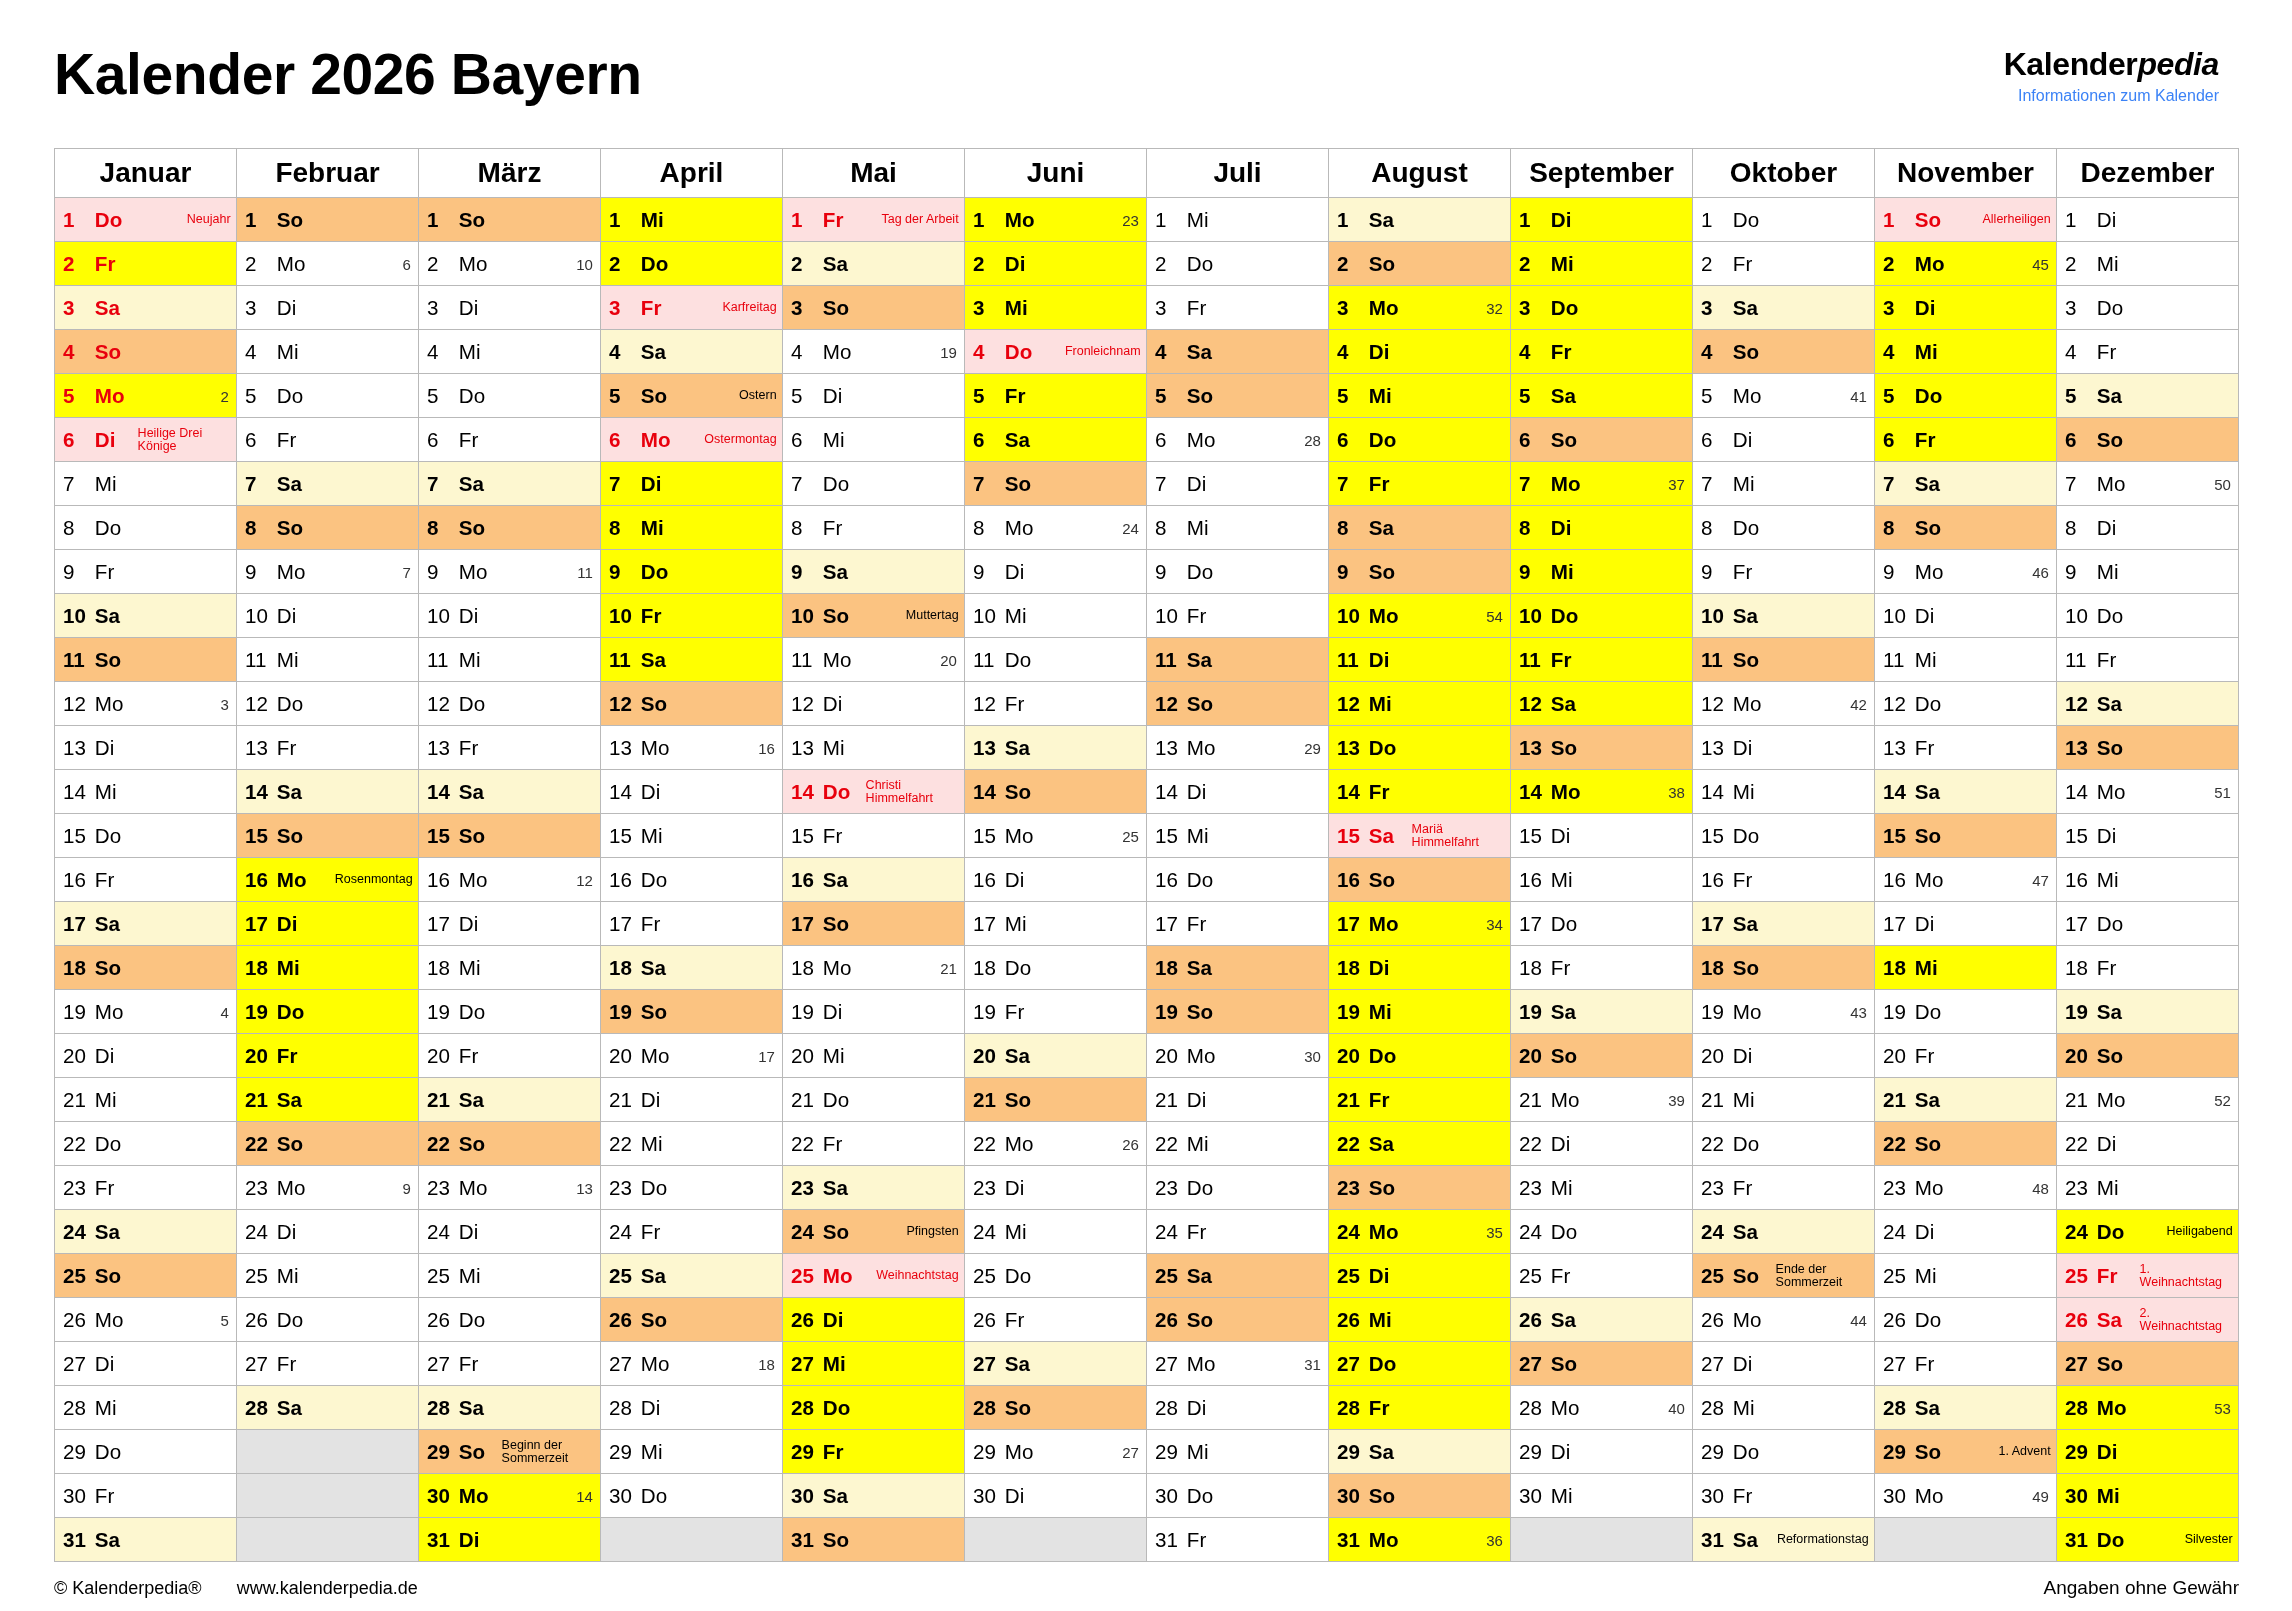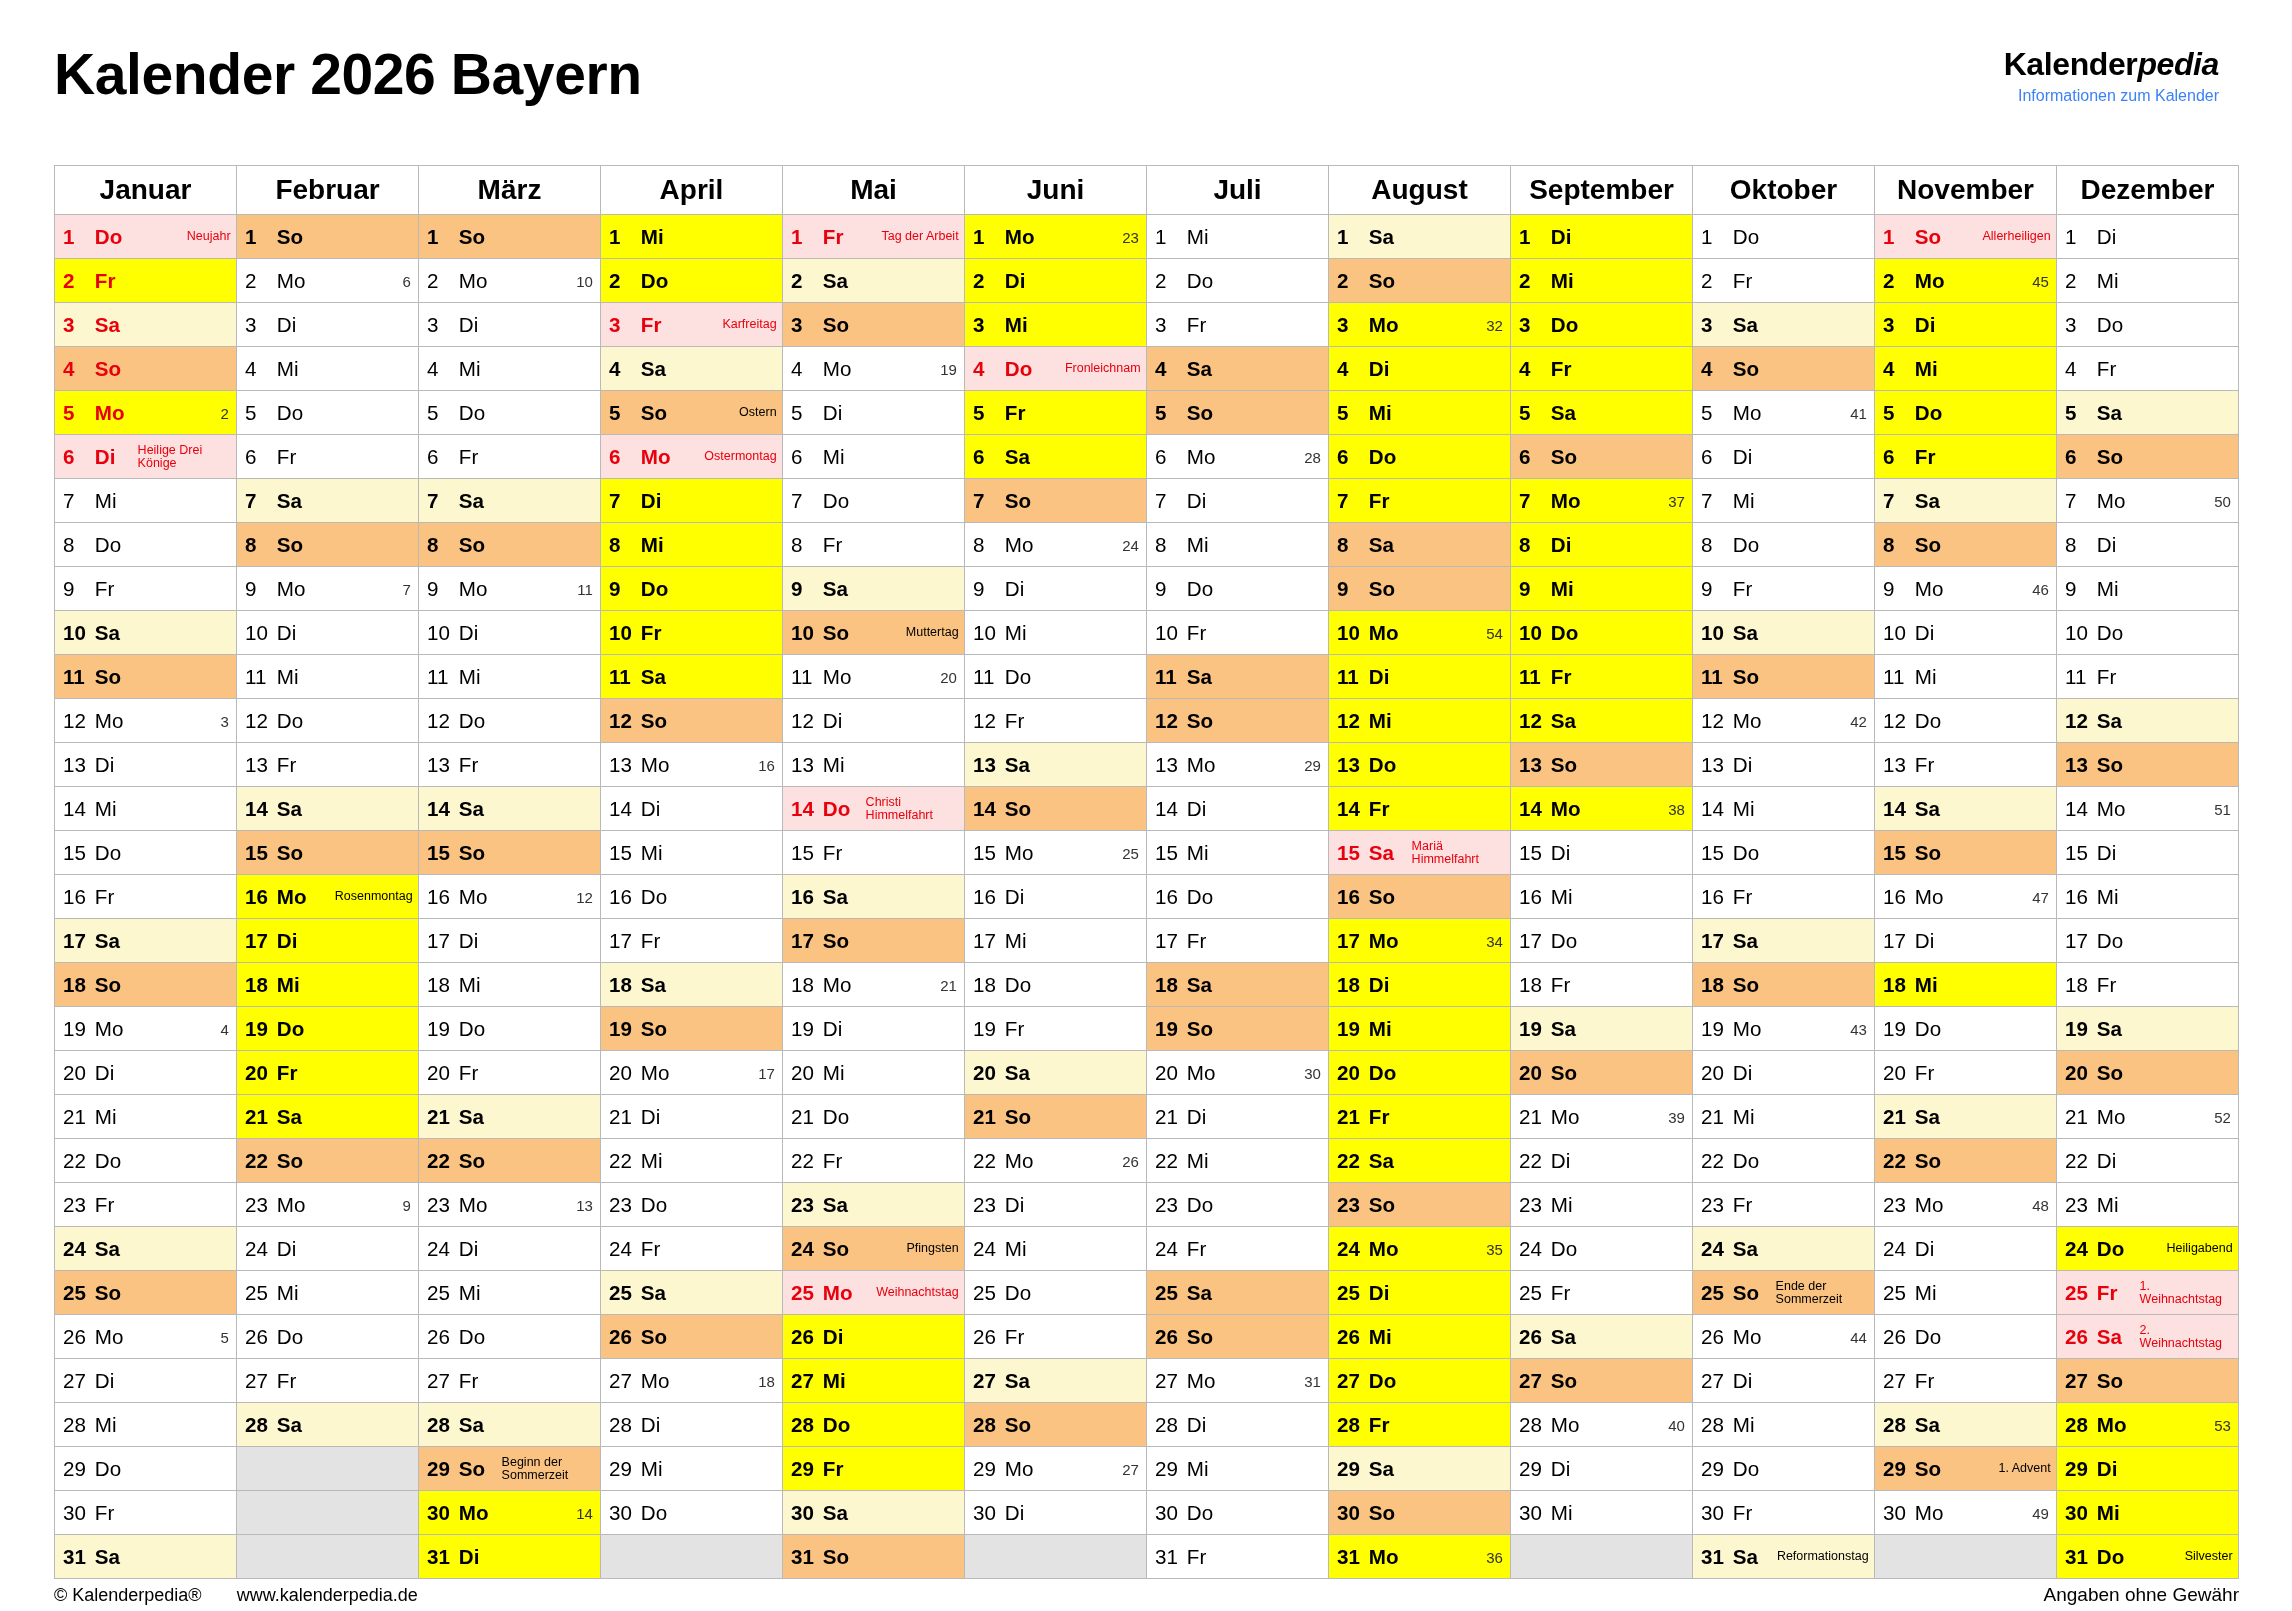--- a/index.html
+++ b/index.html
@@ -28,21 +28,21 @@
   .brand{ text-align:right; margin-top:14.3px;}
   .brand-name{font-size:32px;font-weight:bold;letter-spacing:-0.4px;}
   .brand-name i{font-style:italic;}
   .brand-sub{font-size:16px;margin-top:3.6px;color:#3b82f6;}
 
   
   .cal{
     border-collapse:collapse;
     table-layout:fixed;
     width:2185px;
-    margin-top:26px;
+    margin-top:9px;
   }
   .cal th, .cal td{
     border:0.9px solid #b9b9b9;
     padding:0;
     vertical-align:middle;
   }
   .cal th{
     height:48px;
     font-size:28px;
     font-weight:bold;
@@ -85,21 +85,21 @@
   .c-orange{background:#fbc381;}
   .c-cream{background:#fdf7d0;}
   .c-pink{background:#fde0e0;}
   .c-grey{background:#e3e3e3;}
   .t-red{color:#e8000d;}
 
   
   .footer{
     display:flex;justify-content:space-between;align-items:center;
     width:2185px;
-    margin-top:5px;
+    margin-top:15px;
     font-size:18px;
   }
   .footer .left span{margin-right:30px;}
   .footer .right{font-size:19px;}
 </style>
 </head>
 <body>
 
 <div class="page">
 

